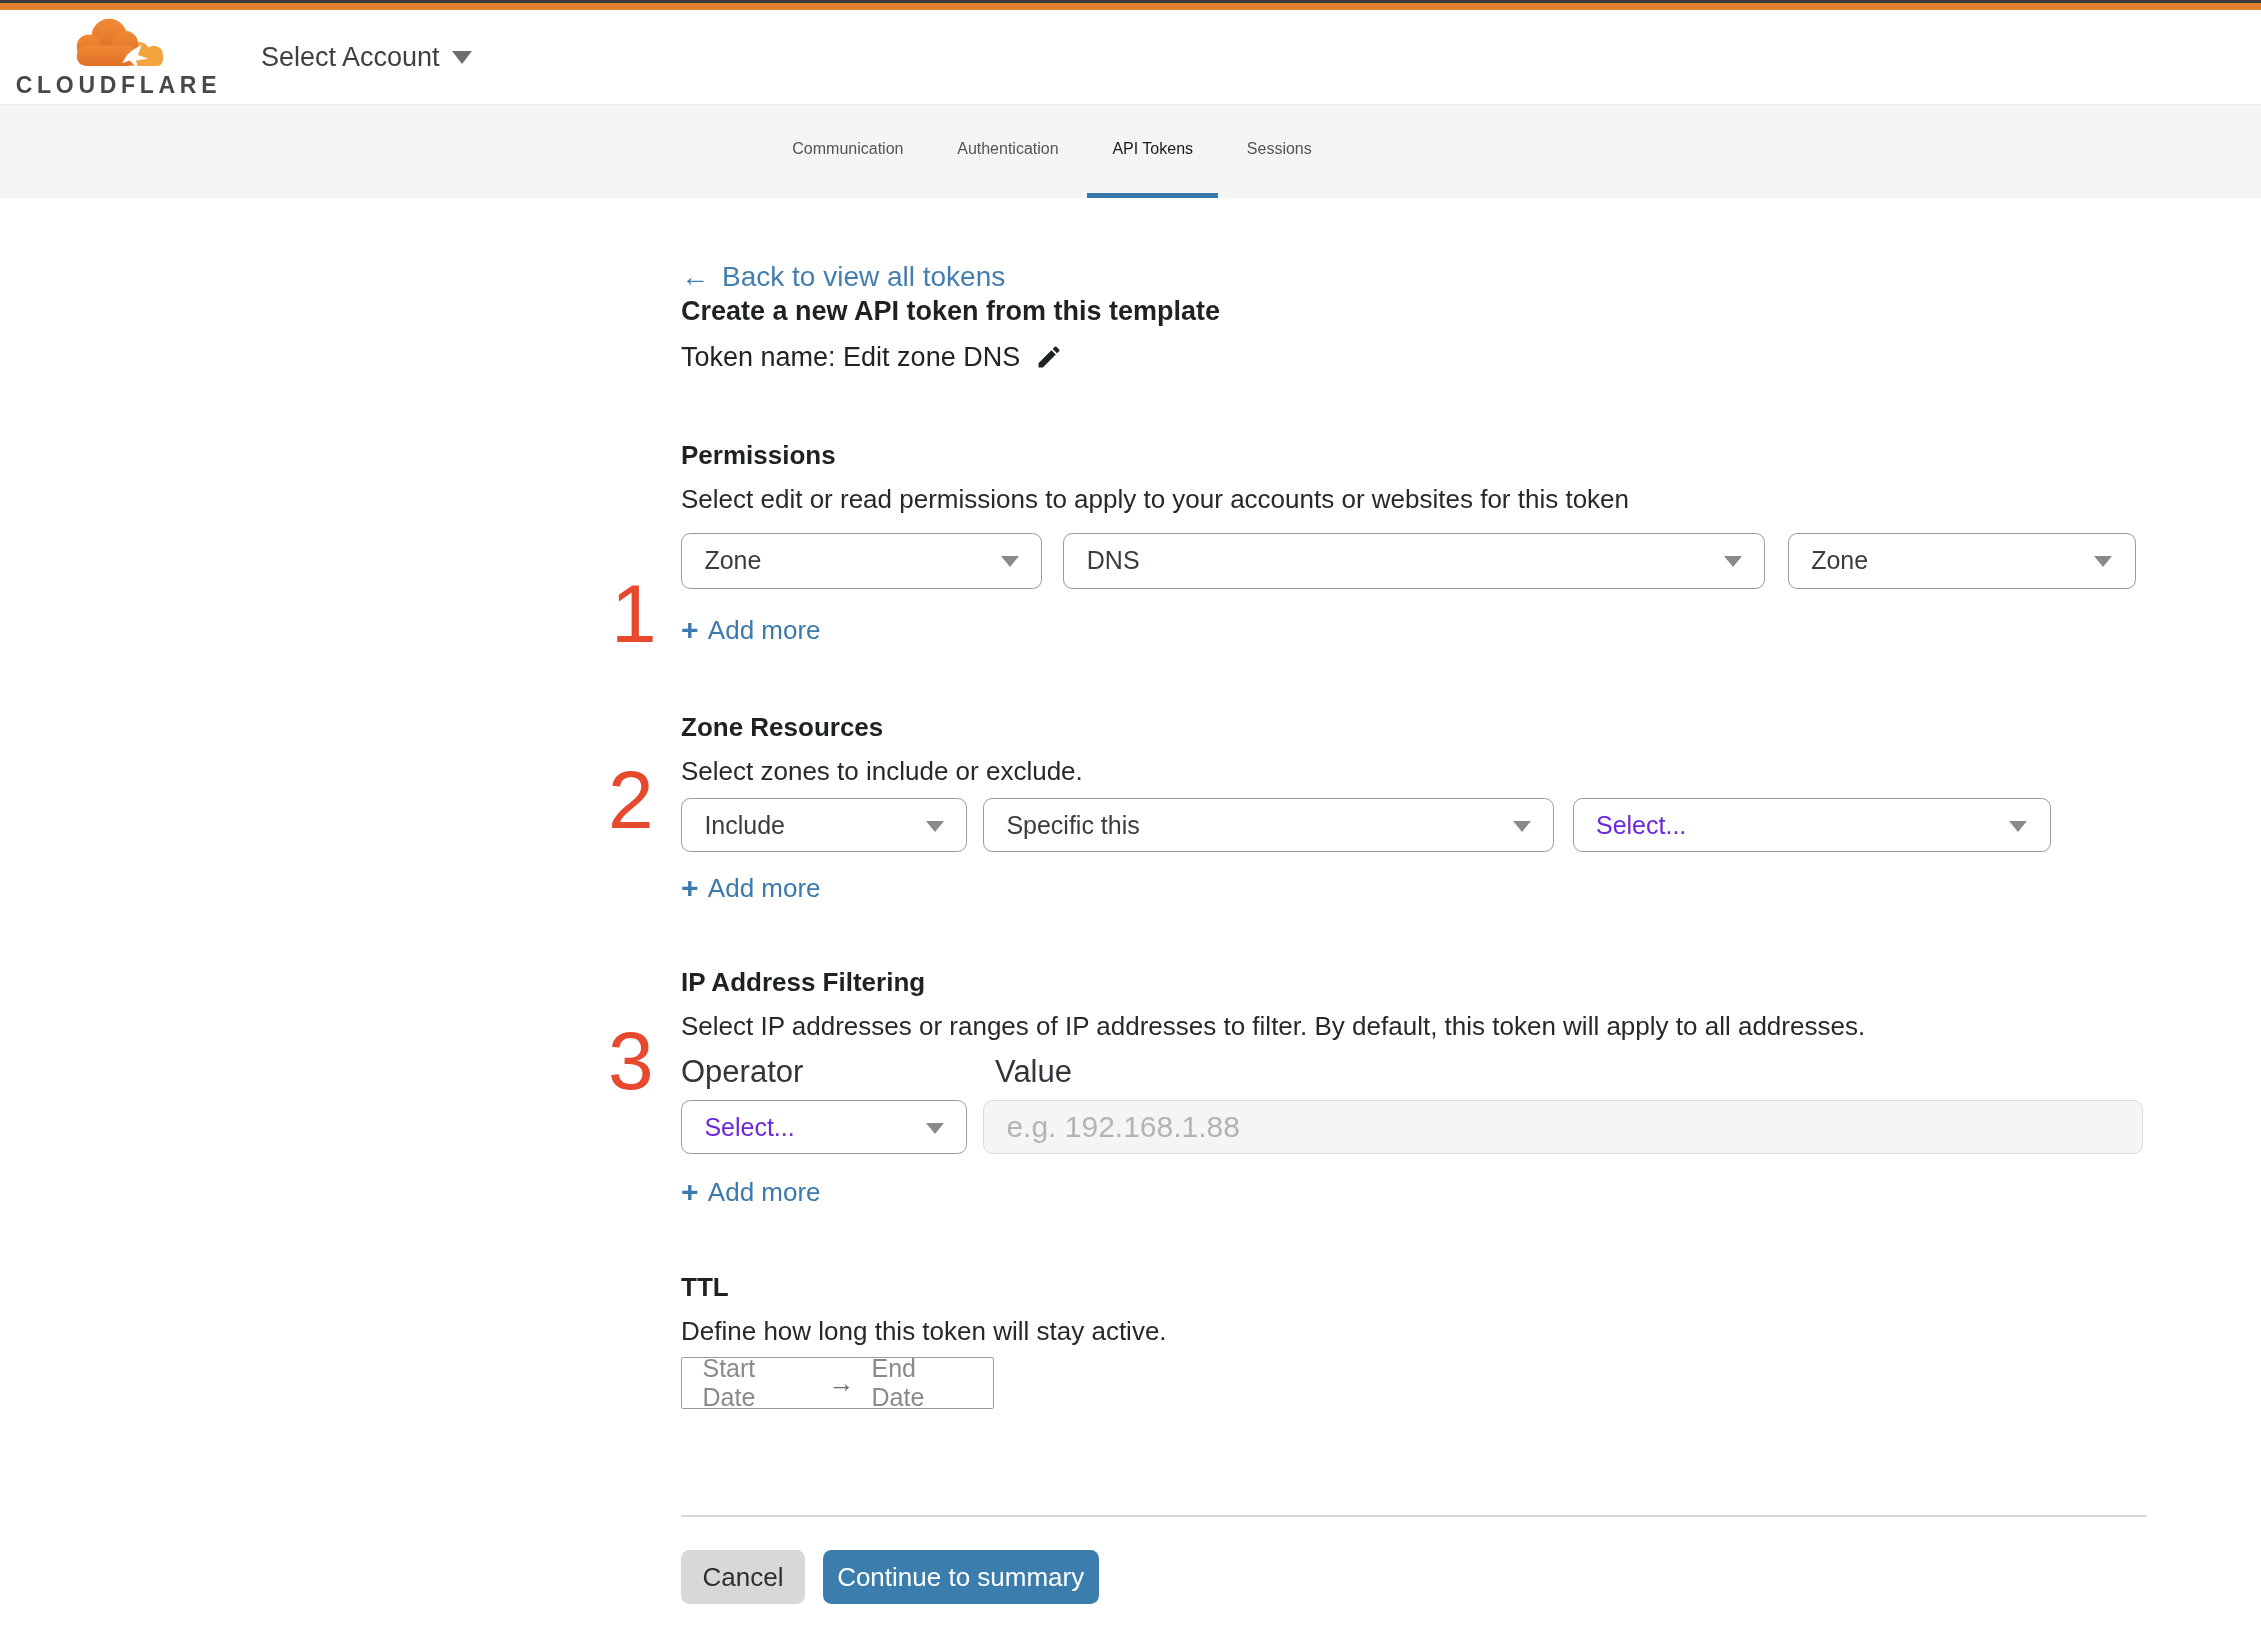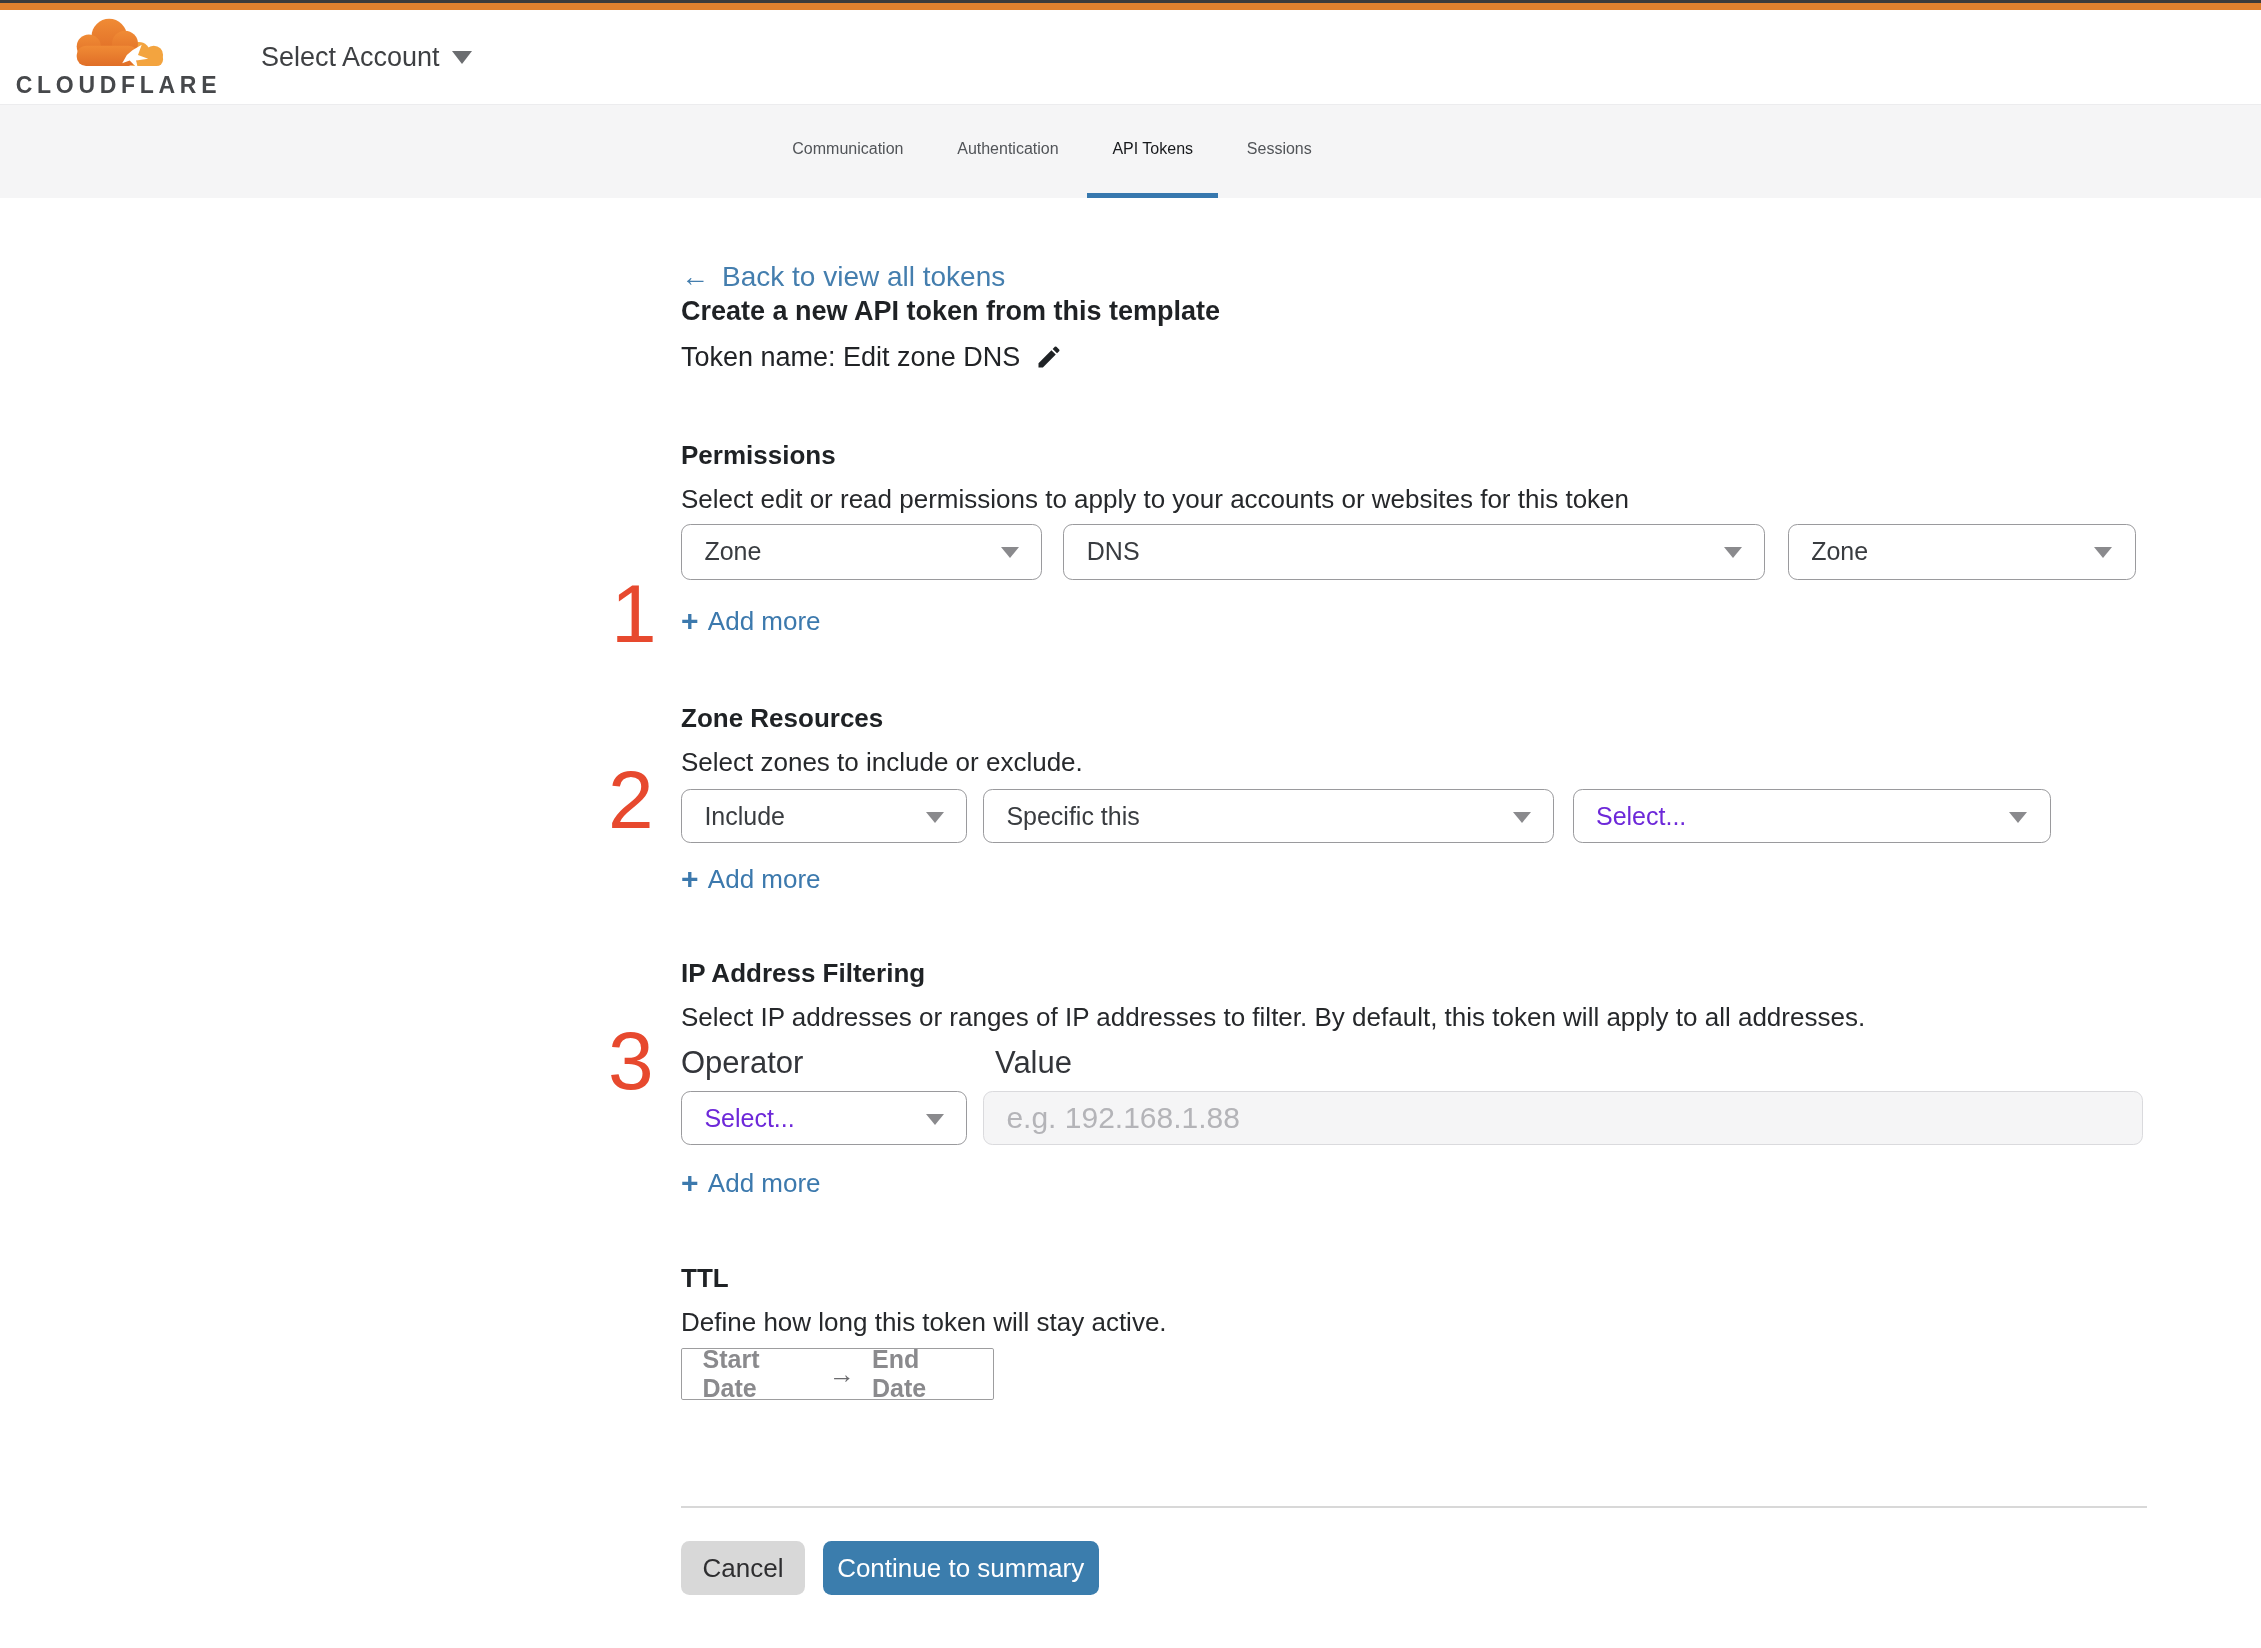--- a/index.html
+++ b/index.html
@@ -51,21 +51,21 @@
 
   .sec-heading { font-size:26px; font-weight:bold; color:#1f2225; line-height:34px; }
   .sec-desc    { margin-top:10.3px; font-size:26px; color:#26282b; line-height:34px; }
 
   .perm-heading { margin-top:62px; }
   .zone-heading { margin-top:64px; }
   .ip-heading   { margin-top:61px; }
   .ttl-heading  { margin-top:62px; }
 
   .select-row { display:flex; margin-top:10.3px; }
-  .perm-row   { margin-top:8px; }
+  .perm-row   { margin-top:17px; }
   .sel { height:56px; border:1.9px solid #9a9a9d; border-radius:9.3px; background:#fff;
          display:flex; align-items:center; padding:0 54px 0 22.4px; position:relative;
          font-size:25px; color:#393c40; cursor:pointer; }
   .sel .caret { position:absolute; right:22.4px; top:50%; margin-top:-4.7px; width:0;
                 height:0; border-left:9.3px solid transparent;
                 border-right:9.3px solid transparent; border-top:11.2px solid #8a8a8d; }
   .sel.placeholder { color:#6d28d9; }
 
   .sel-zone     { width:361px; }
   .sel-dns      { width:702px; margin-left:21.4px; }
@@ -86,21 +86,21 @@
   .label-operator { width:302px; }
   .ip-row { display:flex; margin-top:12px; }
   .value-input { width:1160px; height:54px; margin-left:16px; background:#f5f5f6;
                  border:1.9px solid #dadadd; border-radius:9.3px; font-size:30px;
                  color:#42454a; padding:0 22.4px;
                  font-family:"Liberation Sans", sans-serif; }
   .value-input::placeholder { color:#b4b4b8; }
 
   .date-box { margin-top:9.3px; width:313px; height:52px; border:1.9px solid #9d9d9f;
               border-radius:1.9px; display:flex; align-items:center; gap:17px;
-              padding:0 20.5px; font-size:25px; color:#8a8a8d; cursor:pointer;font-weight:bold; }
+              padding:0 20.5px; font-size:25px; color:#8a8a8d; cursor:pointer; }
   .date-arrow { color:#6b6b6e; font-size:26px; }
 
   .divider { margin-top:106px; width:1466px; height:1.9px; background:#d8d8d8; }
 
   .footer-buttons { display:flex; gap:17.7px; margin-top:33px; }
   .btn { height:54px; border:none; border-radius:8.4px; font-size:26px;
          font-family:"Liberation Sans", sans-serif; cursor:pointer;
          display:flex; align-items:center; justify-content:center; }
   .btn-cancel   { width:124px; background:#d8d8d8; color:#2e2e30; }
   .btn-continue { width:276px; background:#3b7dad; color:#ffffff; }

